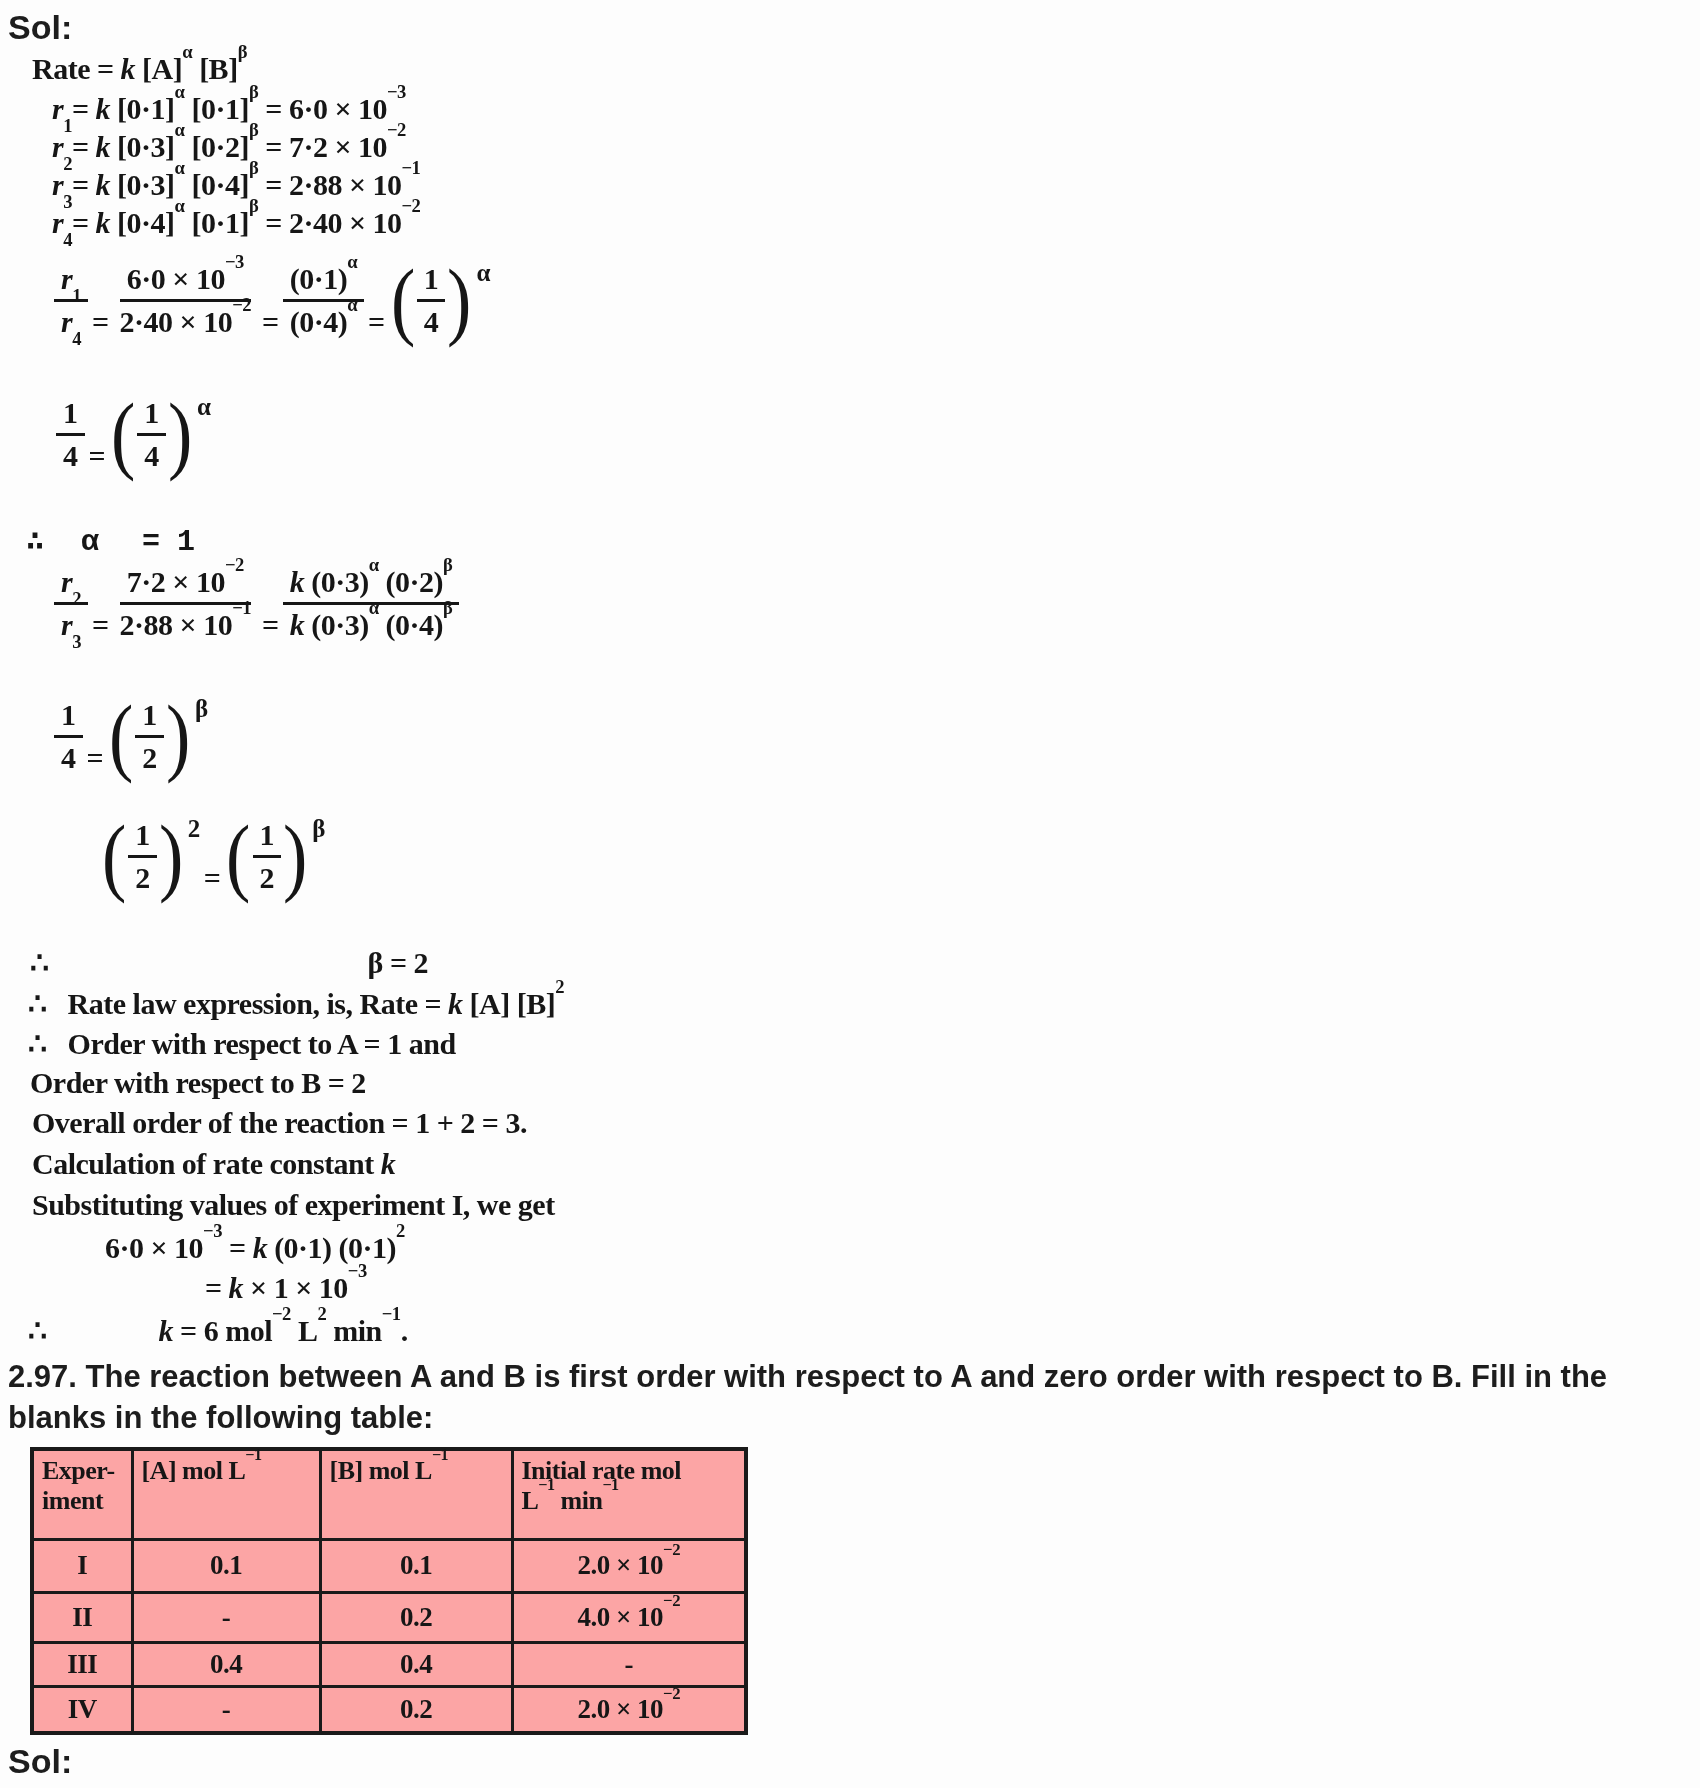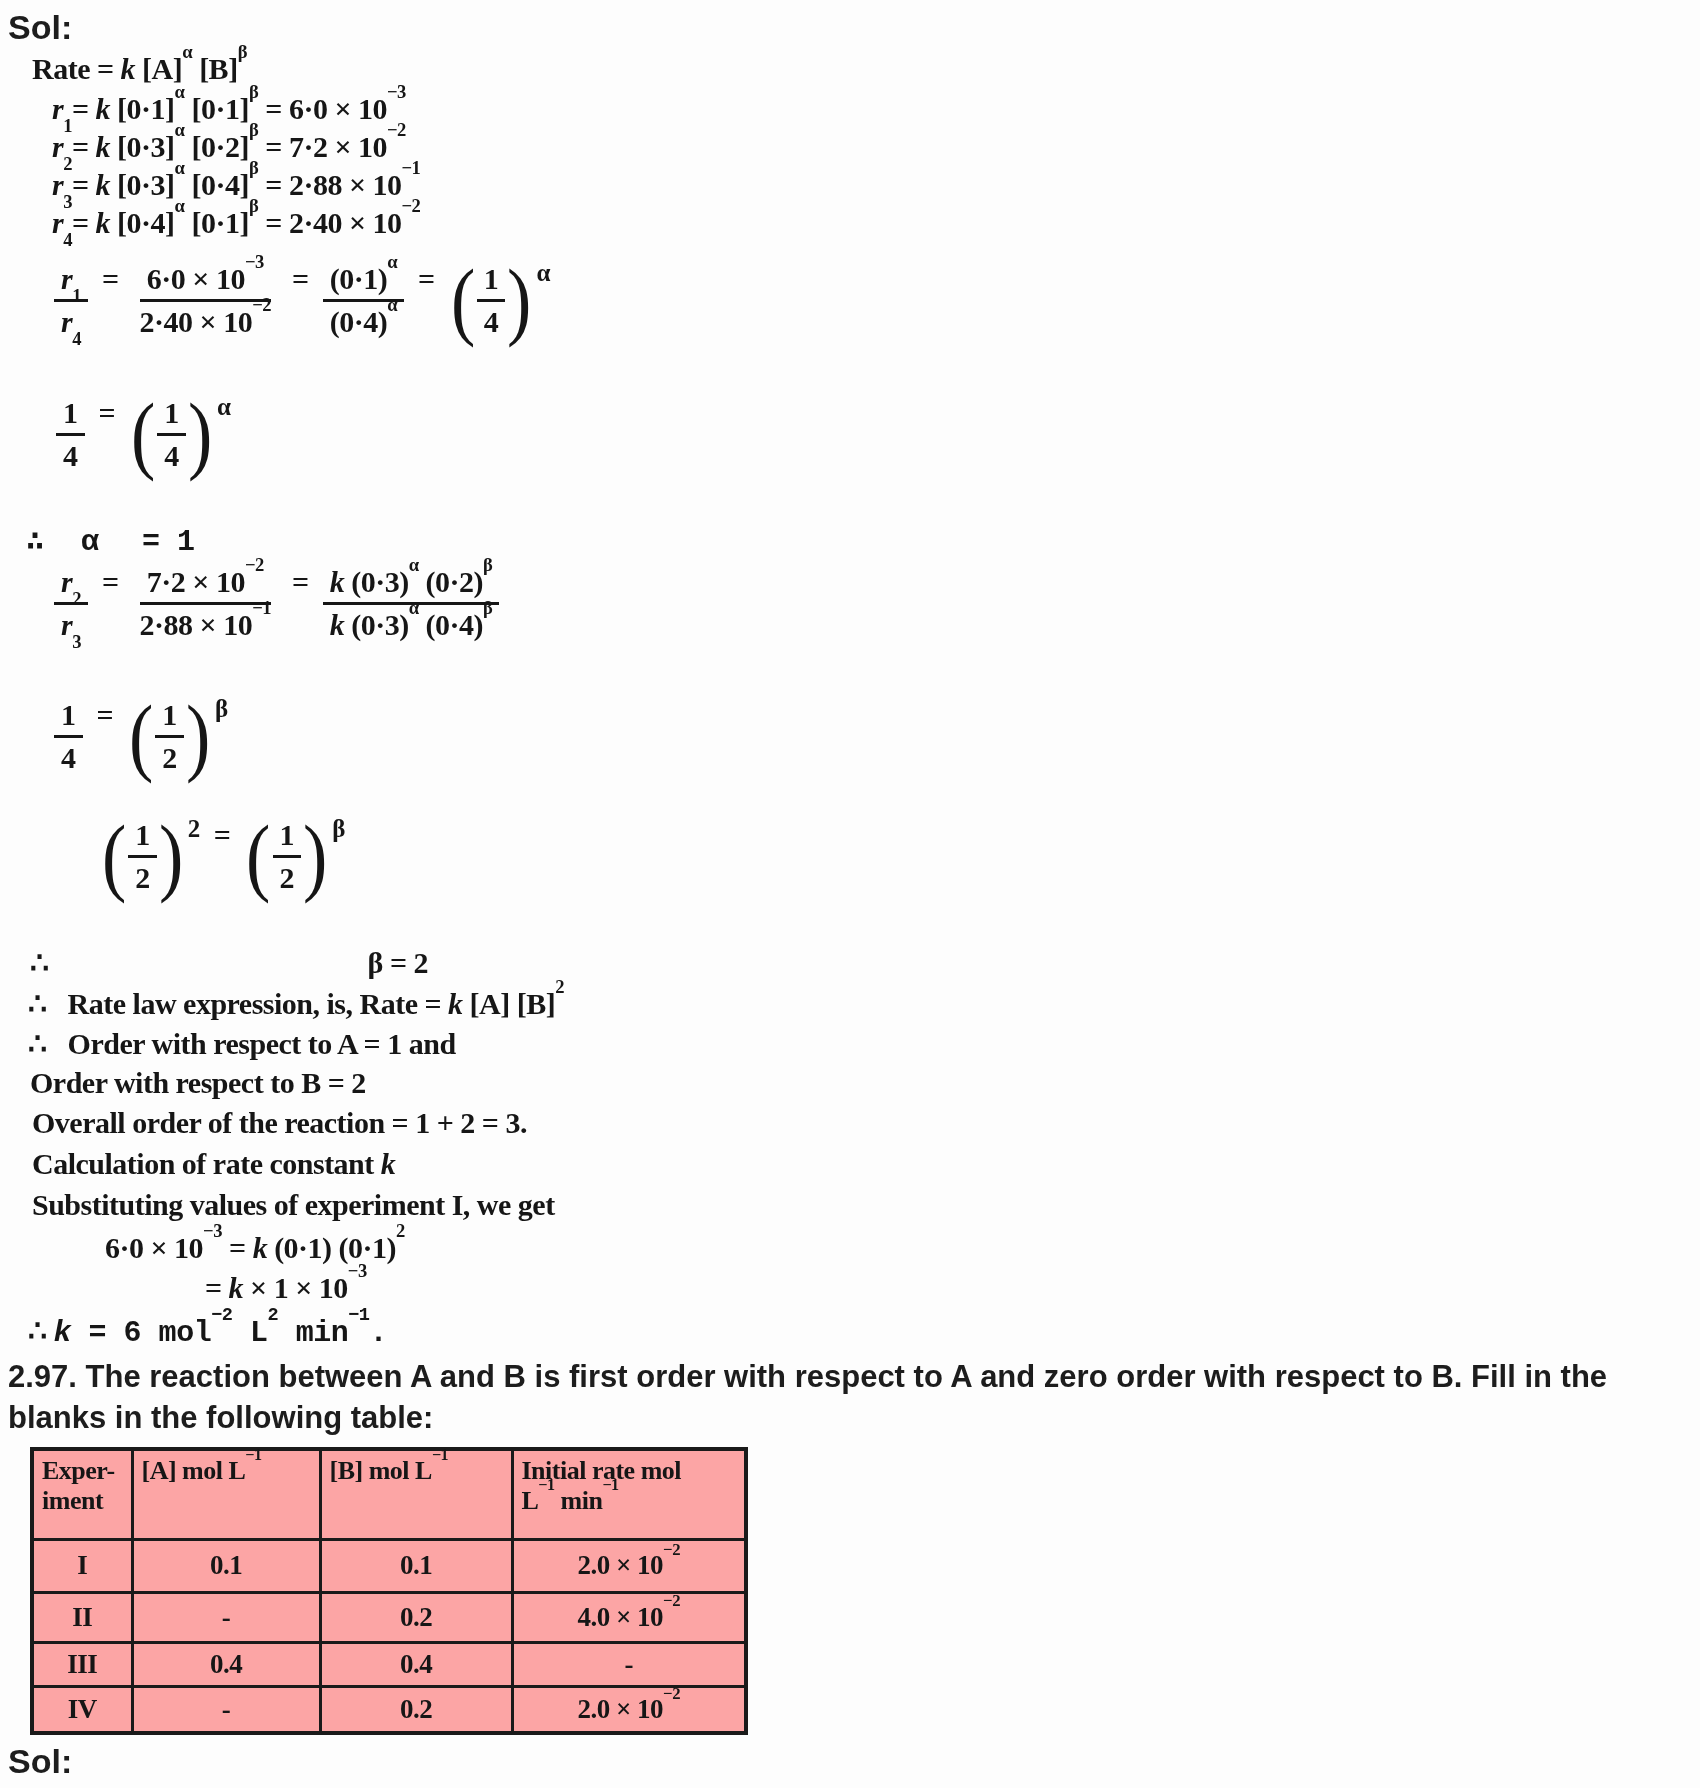--- a/index.html
+++ b/index.html
@@ -5,21 +5,21 @@
   html,body{margin:0;padding:0;}
   body{
     width:1700px;height:1788px;position:relative;background:#fdfdfd;
     font-family:"Liberation Serif","DejaVu Serif",serif;color:#161616;
     overflow:hidden;
   }
   .abs{position:absolute;}
   .sans{font-family:"Liberation Sans","DejaVu Sans",sans-serif;font-weight:700;color:#1d1d1d;}
   .soltitle{font-size:34px;}
   .line{font-size:30px;font-weight:700;white-space:nowrap;letter-spacing:-0.5px;}
-  .eqrow{display:flex;align-items:flex-start;gap:14px;font-size:30px;font-weight:700;letter-spacing:-0.5px;white-space:nowrap;}
+  .eqrow{display:flex;align-items:flex-end;gap:4px;font-size:30px;font-weight:700;letter-spacing:-0.5px;white-space:nowrap;}
   .frac{display:inline-flex;flex-direction:column;align-items:center;text-align:center;}
   .frac .num{padding:0 7px 3px;border-bottom:3px solid #161616;}
   .frac .den{padding:3px 7px 0;}
   .pg{display:inline-flex;align-items:center;}
   .par{font-size:86px;font-weight:400;line-height:0.82;display:inline-block;transform:scaleX(0.85);}
   .pexp{align-self:flex-start;font-size:25px;line-height:1;margin-top:-2px;margin-left:3px;}
   sup{font-size:0.62em;position:relative;top:-0.55em;line-height:0;}
   sub{font-size:0.62em;position:relative;top:0.3em;line-height:0;}
   i{font-style:italic;}
   .tf{display:inline-block;}
@@ -167,21 +167,21 @@
   <span style="margin-left:14px;">Order with respect to A = 1 and</span>
 </div>
 <div class="abs line" style="left:30px;top:1066px;">Order with respect to B = 2</div>
 <div class="abs line" style="left:32px;top:1106px;">Overall order of the reaction = 1 + 2 = 3.</div>
 <div class="abs line" style="left:32px;top:1147px;">Calculation of rate constant <i>k</i></div>
 <div class="abs line" style="left:32px;top:1188px;">Substituting values of experiment I, we get</div>
 <div class="abs line" style="left:105px;top:1231px;">6·0 × 10<sup>−3</sup> = <i>k</i> (0·1) (0·1)<sup>2</sup></div>
 <div class="abs line" style="left:205px;top:1271px;">= <i>k</i> × 1 × 10<sup>−3</sup></div>
 <div class="abs line" style="left:28px;top:1313px;">
   <span class="tf">∴</span>
-  <span style="font-family:Liberation Mono, monospace;"><i>k</i> = 6 mol<sup>−2</sup> L<sup>2</sup> min<sup>−1</sup>.</span>
+  <span style="margin-left:105px;"><i>k</i> = 6 mol<sup>−2</sup> L<sup>2</sup> min<sup>−1</sup>.</span>
 </div>
 
 <div class="abs sans question" style="left:8px;top:1356px;width:1680px;">2.97. The reaction between A and B is first order with respect to A and zero order with respect to B. Fill in the blanks in the following table:</div>
 
 <table class="qtable abs" style="left:30px;top:1447px;">
   <colgroup>
     <col style="width:100px">
       <col style="width:188px">
       <col style="width:192px">
       <col style="width:234px">

